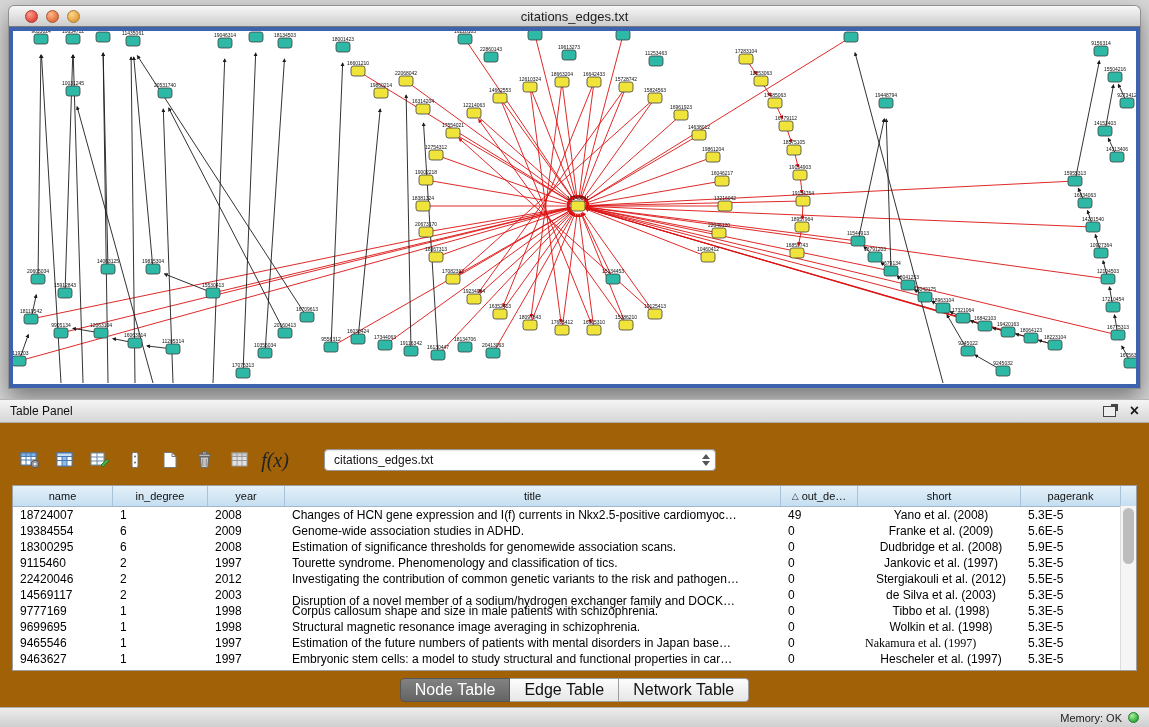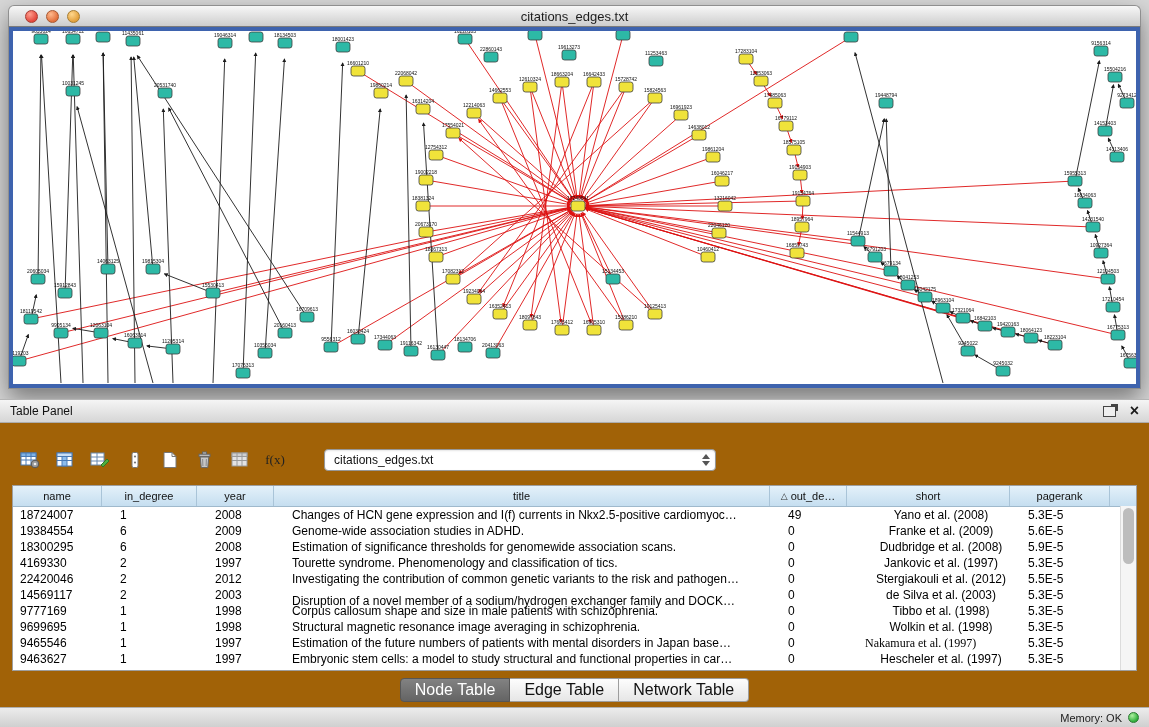--- a/index.html
+++ b/index.html
@@ -25,21 +25,21 @@
   
   .table-panel{position:absolute;left:0;top:399px;width:1149px;height:308px;background:#a16207;border-top:1px solid #b5b5b5;box-sizing:border-box;}
   .panel-header{height:22px;background:linear-gradient(#f5f5f5,#d6d6d6);border-bottom:1px solid #adadad;display:flex;align-items:center;padding:0 10px;font-size:12px;color:#111;}
   .panel-header .spacer{flex:1;}
   .float-btn{width:11px;height:9px;border:1px solid #444;position:relative;margin-right:14px;background:#eee;}
   .float-btn:after{content:"";position:absolute;right:-3px;top:-3px;width:5px;height:5px;border-top:2px solid #444;border-right:2px solid #444;}
   .close-btn{font-size:16px;font-weight:bold;color:#1a1a1a;line-height:1;cursor:default;}
 
   .toolbar{display:flex;align-items:center;gap:11px;padding:26px 0 10px 18px;}
   .tool{width:24px;height:22px;display:flex;align-items:center;justify-content:center;}
-  .fx{font-family:"Liberation Serif",serif;font-size:13px;color:#222;}
+  .fx{font-family:"Liberation Serif",serif;font-style:italic;font-size:20px;color:#222;}
   .combo{margin-left:26px;width:392px;height:22px;background:#fff;border:1px solid #979797;border-radius:4px;display:flex;align-items:center;
     font-size:12px;color:#111;padding-left:9px;position:relative;box-sizing:border-box;box-shadow:inset 0 1px 2px rgba(0,0,0,.10);}
   .combo-arrows{position:absolute;right:5px;top:4px;display:flex;flex-direction:column;gap:2px;}
   .arr-up{width:0;height:0;border-left:4px solid transparent;border-right:4px solid transparent;border-bottom:5px solid #555;}
   .arr-dn{width:0;height:0;border-left:4px solid transparent;border-right:4px solid transparent;border-top:5px solid #555;}
 
   .table-wrap{position:relative;margin:4px 12px 0 12px;height:186px;background:#fff;border:1px solid #9e9e9e;overflow:hidden;box-sizing:border-box;}
   .thead{display:flex;height:20px;background:linear-gradient(#e4f1fa,#c5def0);border-bottom:1px solid #9fb9cc;}
   .th{box-sizing:border-box;border-right:1px solid #a9c4d8;font-size:11px;display:flex;align-items:center;justify-content:center;color:#111;gap:3px;}
   .th .sort{font-size:9px;color:#333;}
@@ -718,21 +718,21 @@
       <span>citations_edges.txt</span>
       <span class="combo-arrows">
         <span class="arr-up"></span>
           <span class="arr-dn"></span>
       </span>
     </div>
   </div>
 
   <div class="table-wrap">
     <div class="thead" id="thead">
-        <div class="th" style="width: 89px;">
+        <div class="th" style="width: 100px;">
           <span>name</span>
         </div>
         <div class="th" style="width: 95px;">
           <span>in_degree</span>
         </div>
         <div class="th" style="width: 77px;">
           <span>year</span>
         </div>
         <div class="th" style="width: 496px;">
           <span>title</span>
@@ -770,21 +770,21 @@
         <div class="tr">
           <div class="td" style="width: 100px; text-align: left;">18300295</div>
           <div class="td" style="width: 95px; text-align: left;">6</div>
           <div class="td" style="width: 77px; text-align: left;">2008</div>
           <div class="td" style="width: 496px; text-align: left;">Estimation of significance thresholds for genomewide association scans.</div>
           <div class="td" style="width: 77px; text-align: left;">0</div>
           <div class="td" style="width: 163px; text-align: center;">Dudbridge et al. (2008)</div>
           <div class="td" style="width: 100px; text-align: left;">5.9E-5</div>
         </div>
         <div class="tr">
-          <div class="td" style="width: 100px; text-align: left;">4169330</div>
+          <div class="td" style="width: 100px; text-align: left;">9115460</div>
           <div class="td" style="width: 95px; text-align: left;">2</div>
           <div class="td" style="width: 77px; text-align: left;">1997</div>
           <div class="td" style="width: 496px; text-align: left;">Tourette syndrome. Phenomenology and classification of tics.</div>
           <div class="td" style="width: 77px; text-align: left;">0</div>
           <div class="td" style="width: 163px; text-align: center;">Jankovic et al. (1997)</div>
           <div class="td" style="width: 100px; text-align: left;">5.3E-5</div>
         </div>
         <div class="tr">
           <div class="td" style="width: 100px; text-align: left;">22420046</div>
           <div class="td" style="width: 95px; text-align: left;">2</div>

